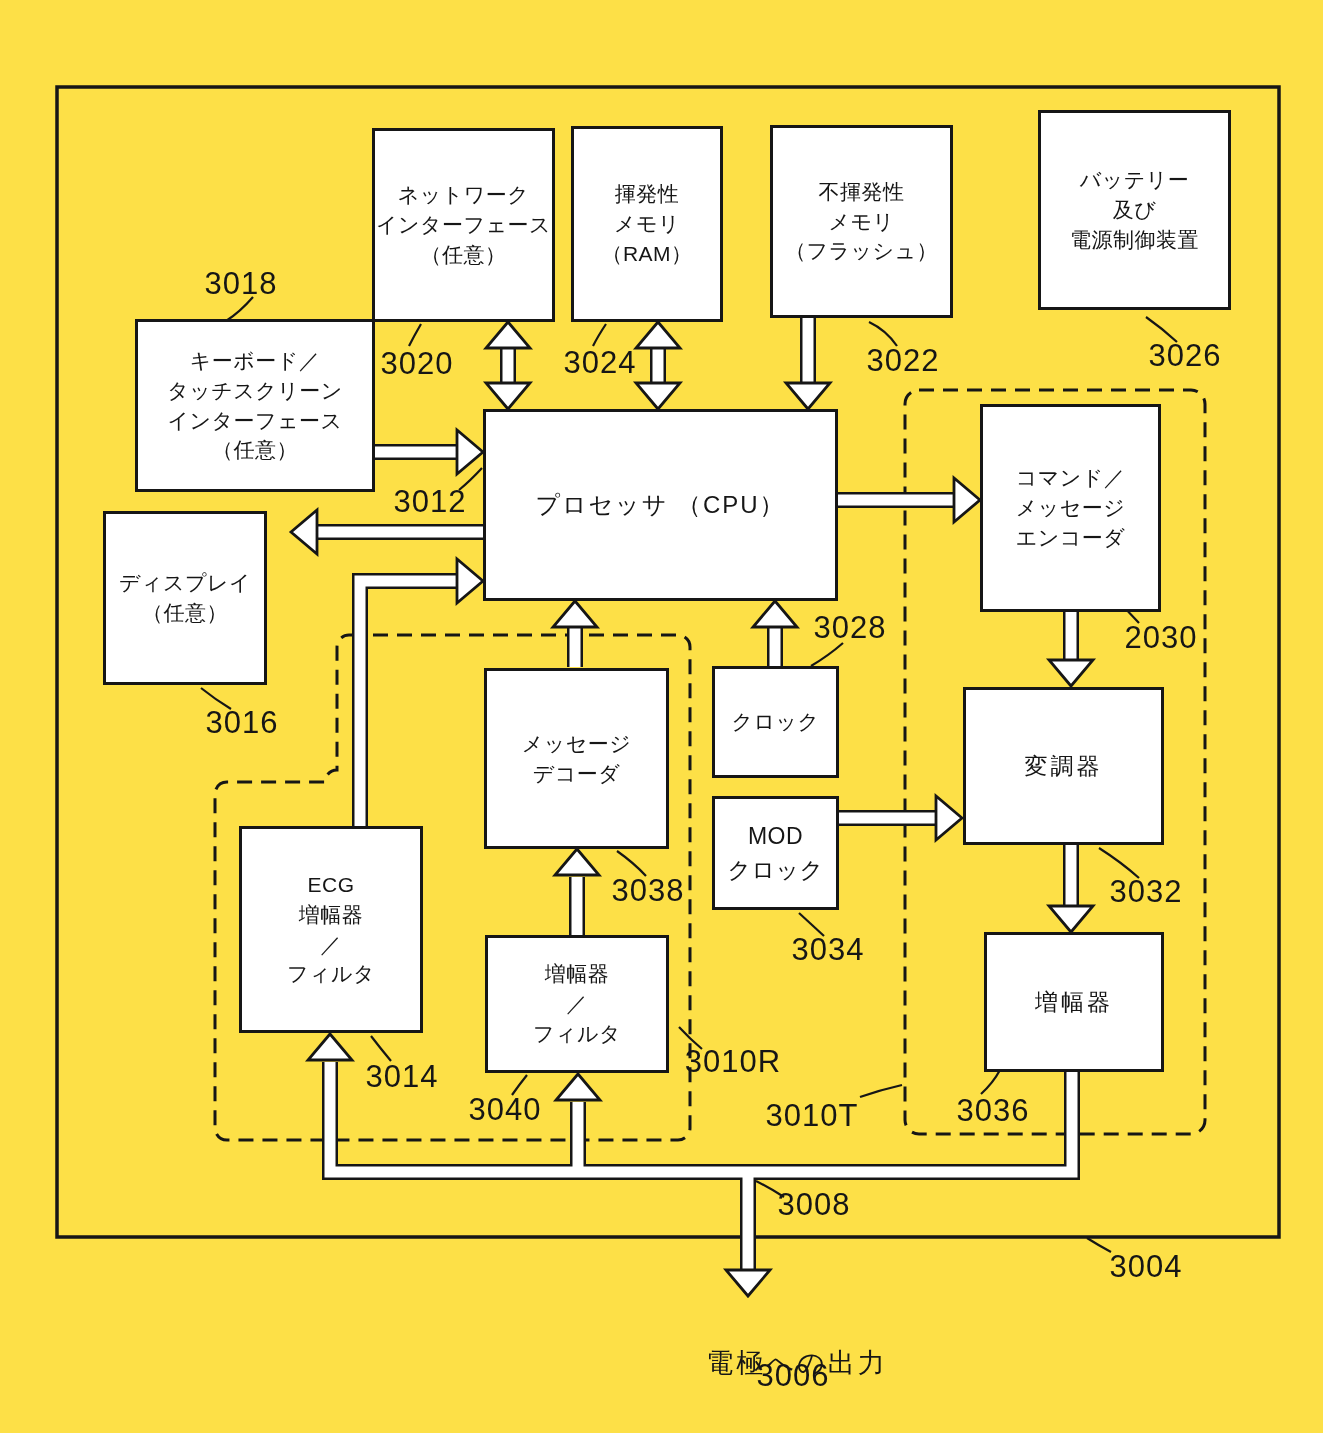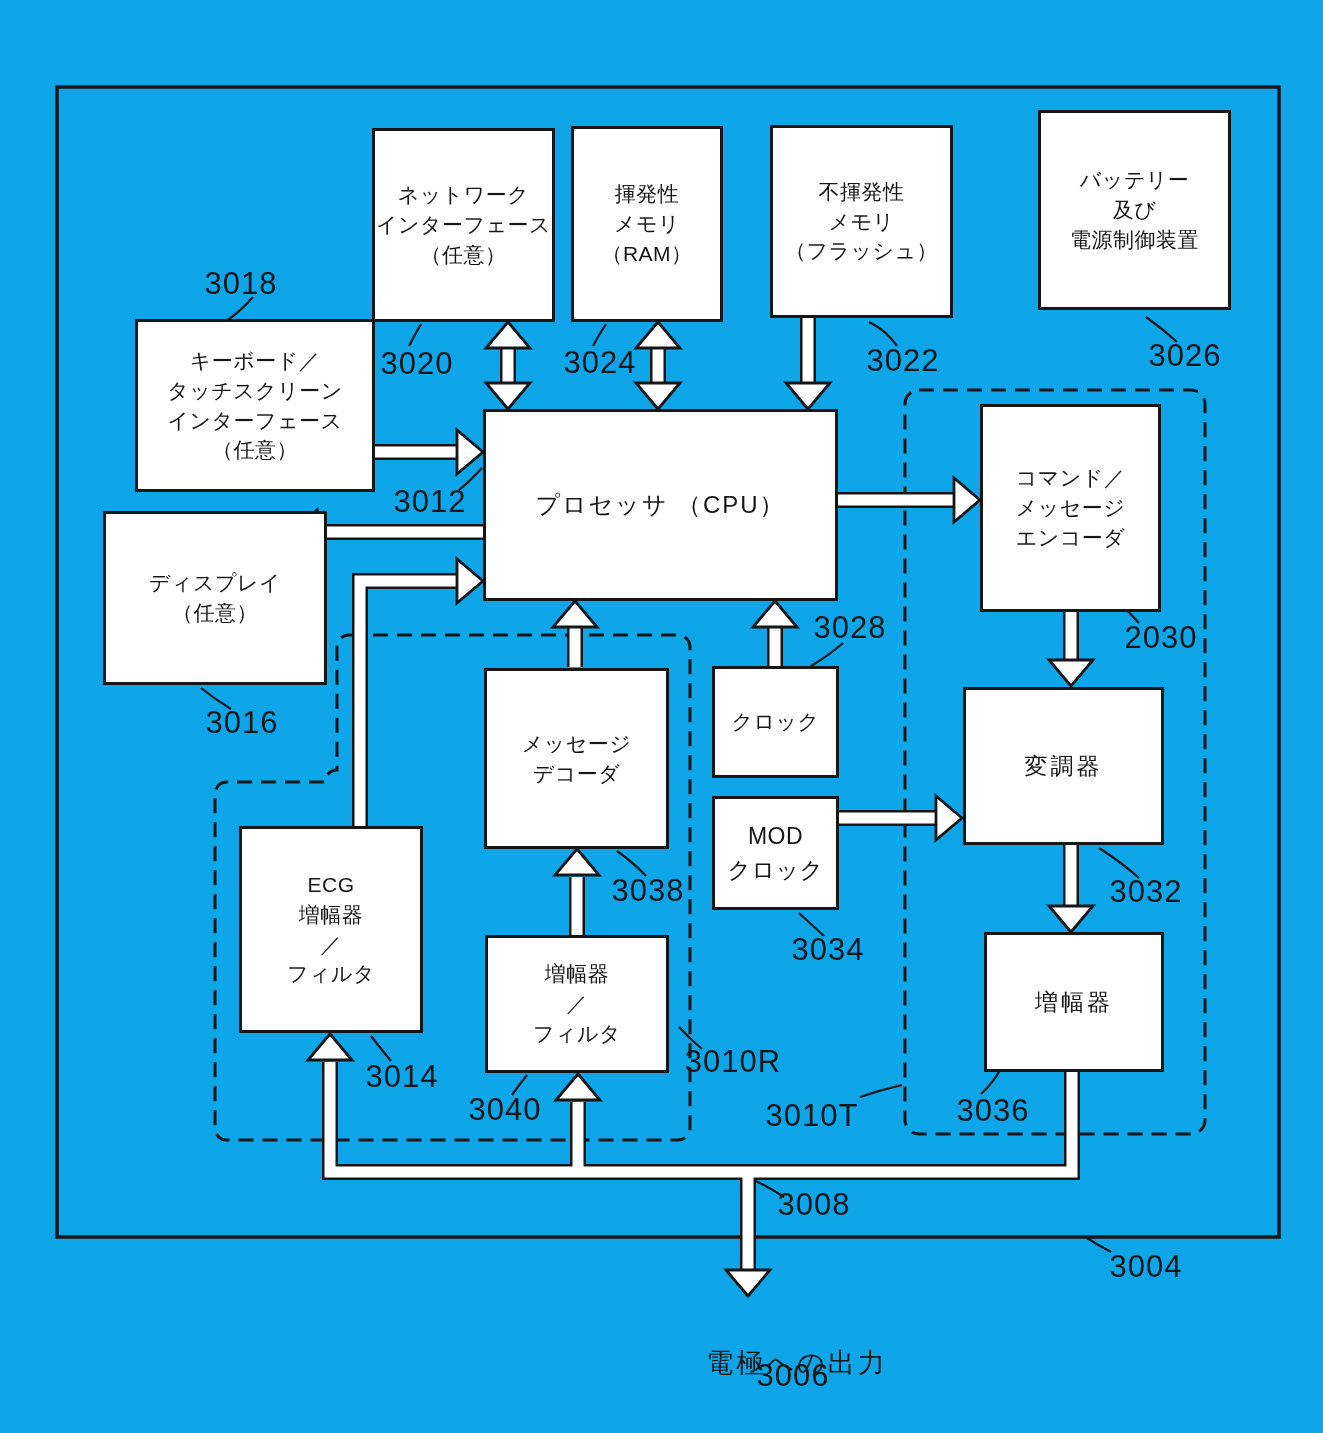--- a/index.html
+++ b/index.html
@@ -1,19 +1,19 @@
 <!DOCTYPE html>
 <html><head>
 <meta charset="utf-8">
 <style>
   html,body{margin:0;padding:0;background:#ffffff;}
   #stage{
     position:relative;
     width:1323px;height:1433px;
-    background:#0ea5e9;
+    background:#fde047;
     font-family:"Liberation Sans","DejaVu Sans",sans-serif;
     color:#161616;
     overflow:hidden;
   }
   #wires-svg{position:absolute;left:0;top:0;width:1323px;height:1433px;}
   .box{
     position:absolute;
     background:#ffffff;
     border:3px solid #161616;
     display:flex;align-items:center;justify-content:center;
@@ -143,21 +143,21 @@
     <span>バッテリー
 及び
 電源制御装置</span>
   </div>
   <div class="box" style="left:103px;top:319px;width:240px;height:173px;margin-left:32px;">
     <span>キーボード／
 タッチスクリーン
 インターフェース
 （任意）</span>
   </div>
-  <div class="box" style="left:103px;top:511px;width:224px;height:174px;">
+  <div class="box" style="left:103px;top:511px;width:164px;height:174px;">
     <span>ディスプレイ
 （任意）</span>
   </div>
   <div class="box cpu" style="left:483px;top:409px;width:355px;height:192px;">
     <span>プロセッサ （CPU）</span>
   </div>
   <div class="box" style="left:980px;top:404px;width:181px;height:208px;">
     <span>コマンド／
 メッセージ
 エンコーダ</span>

